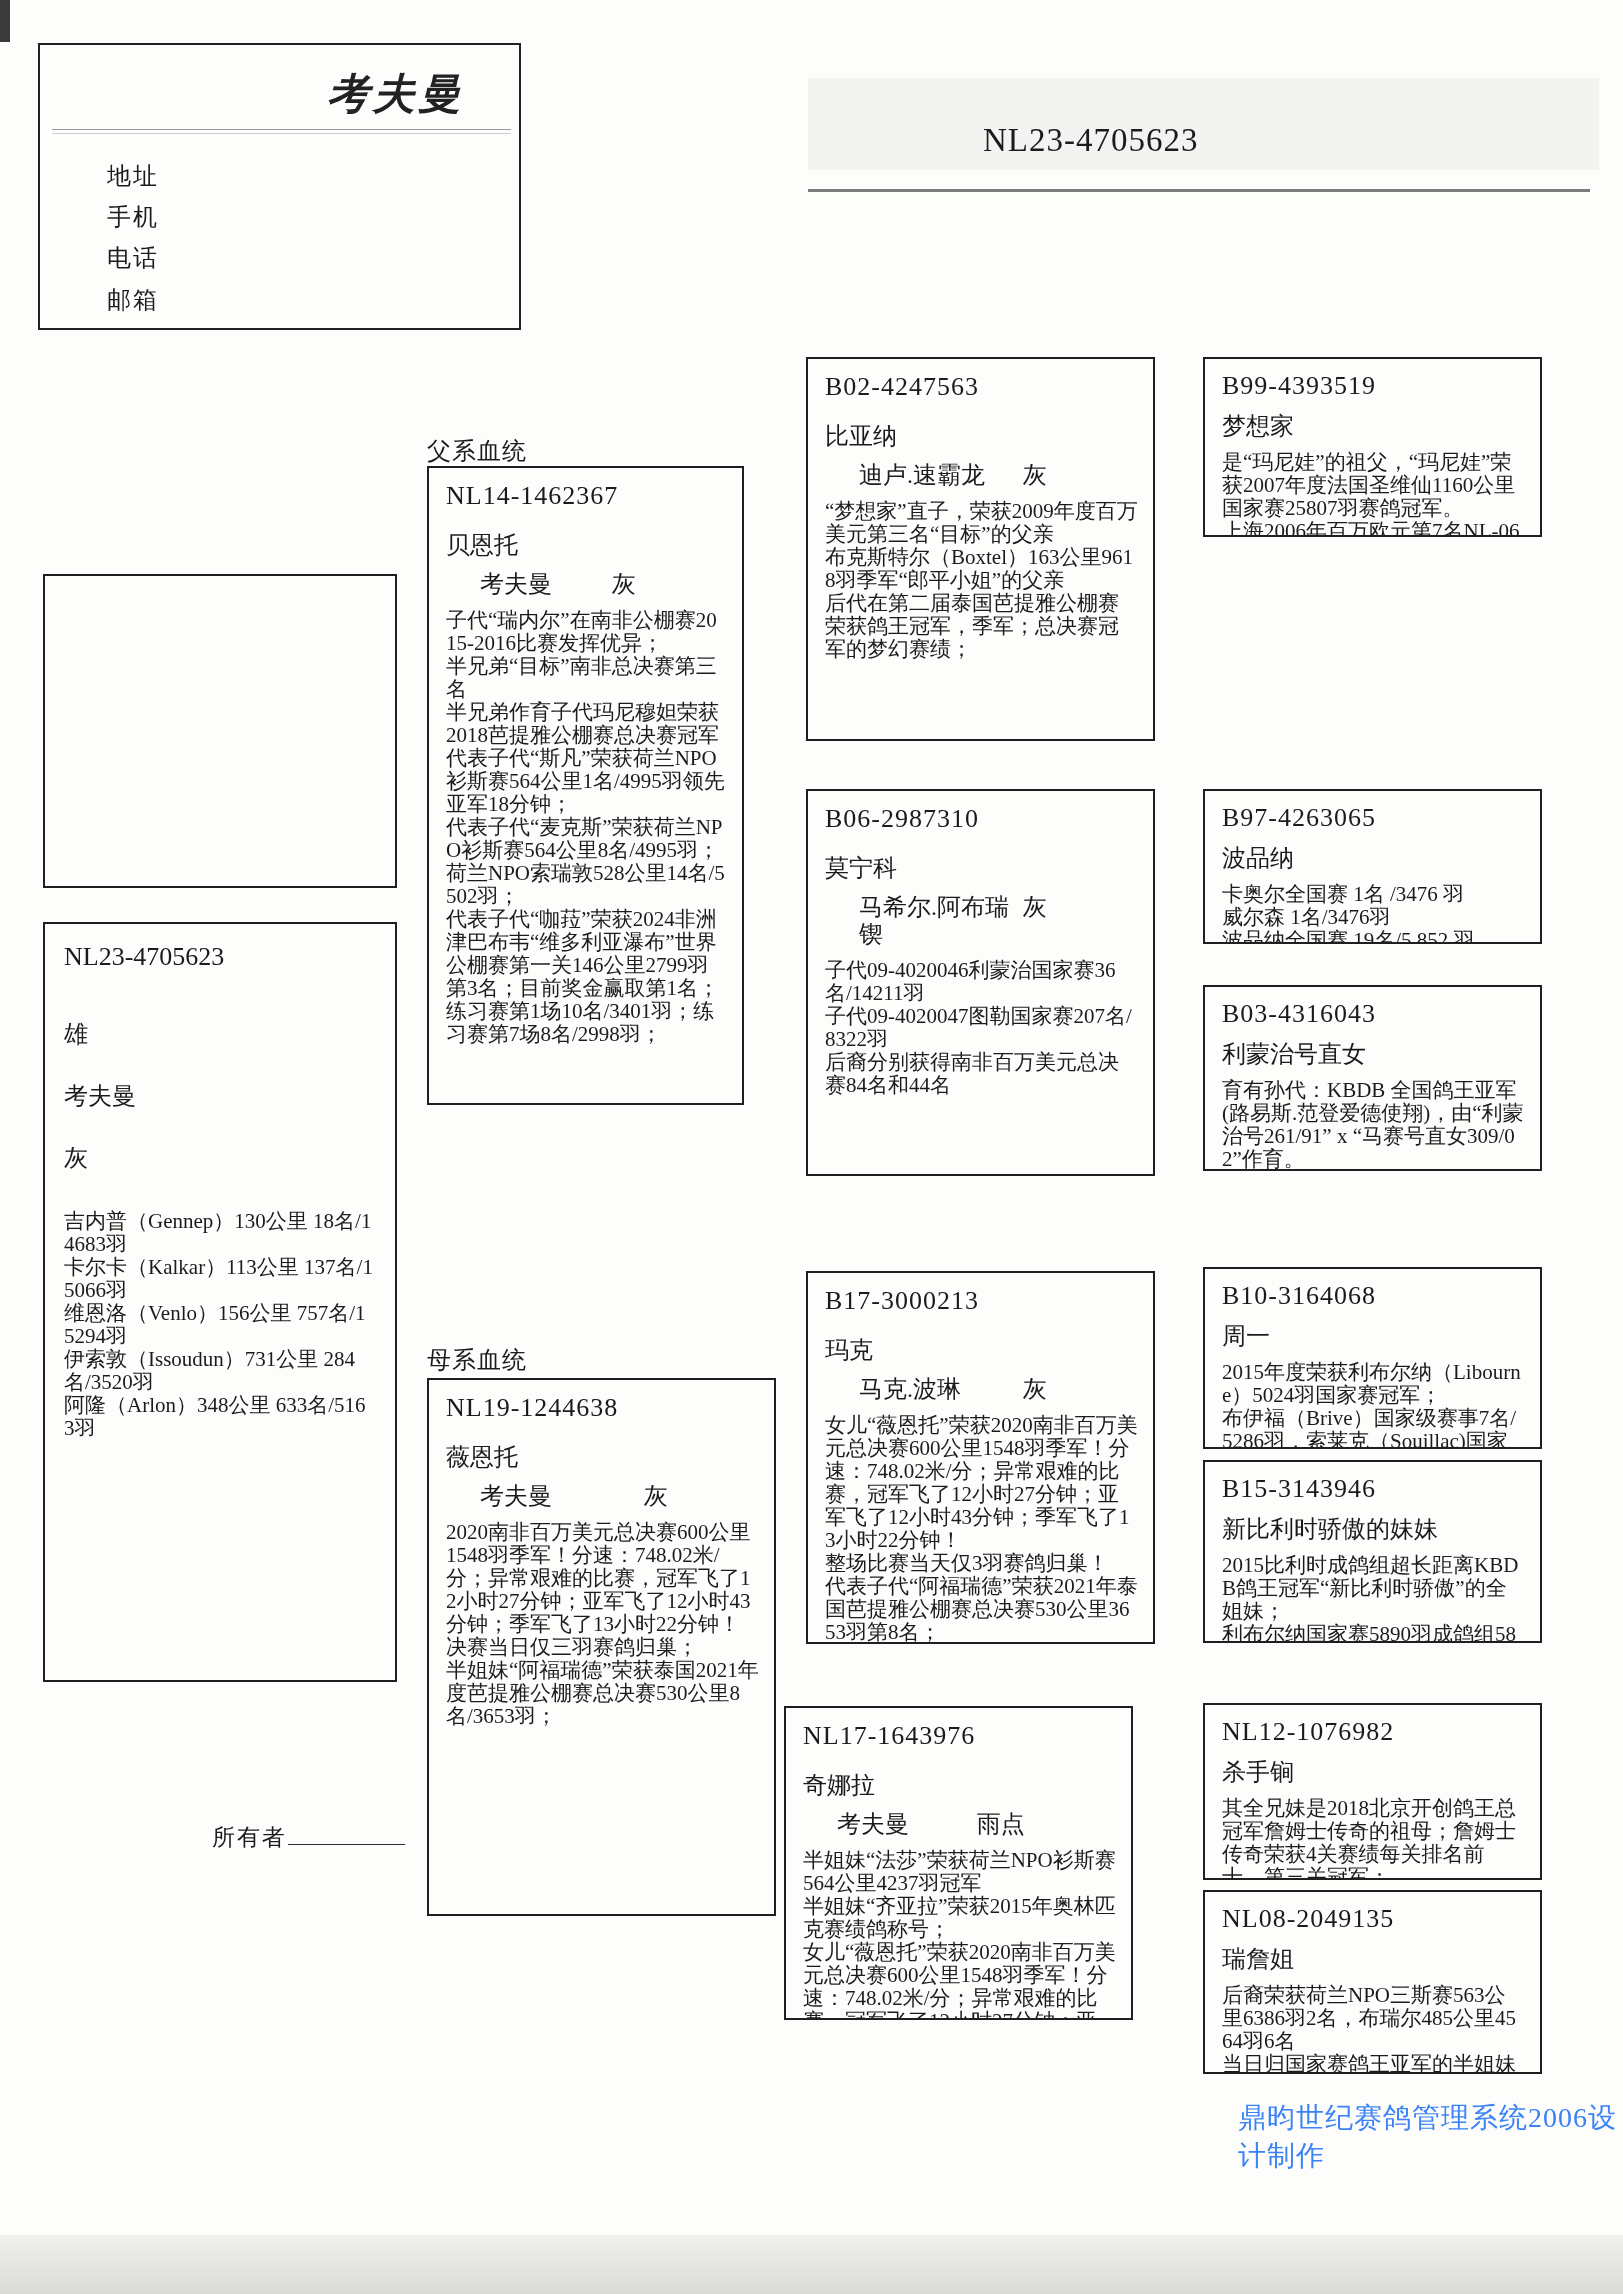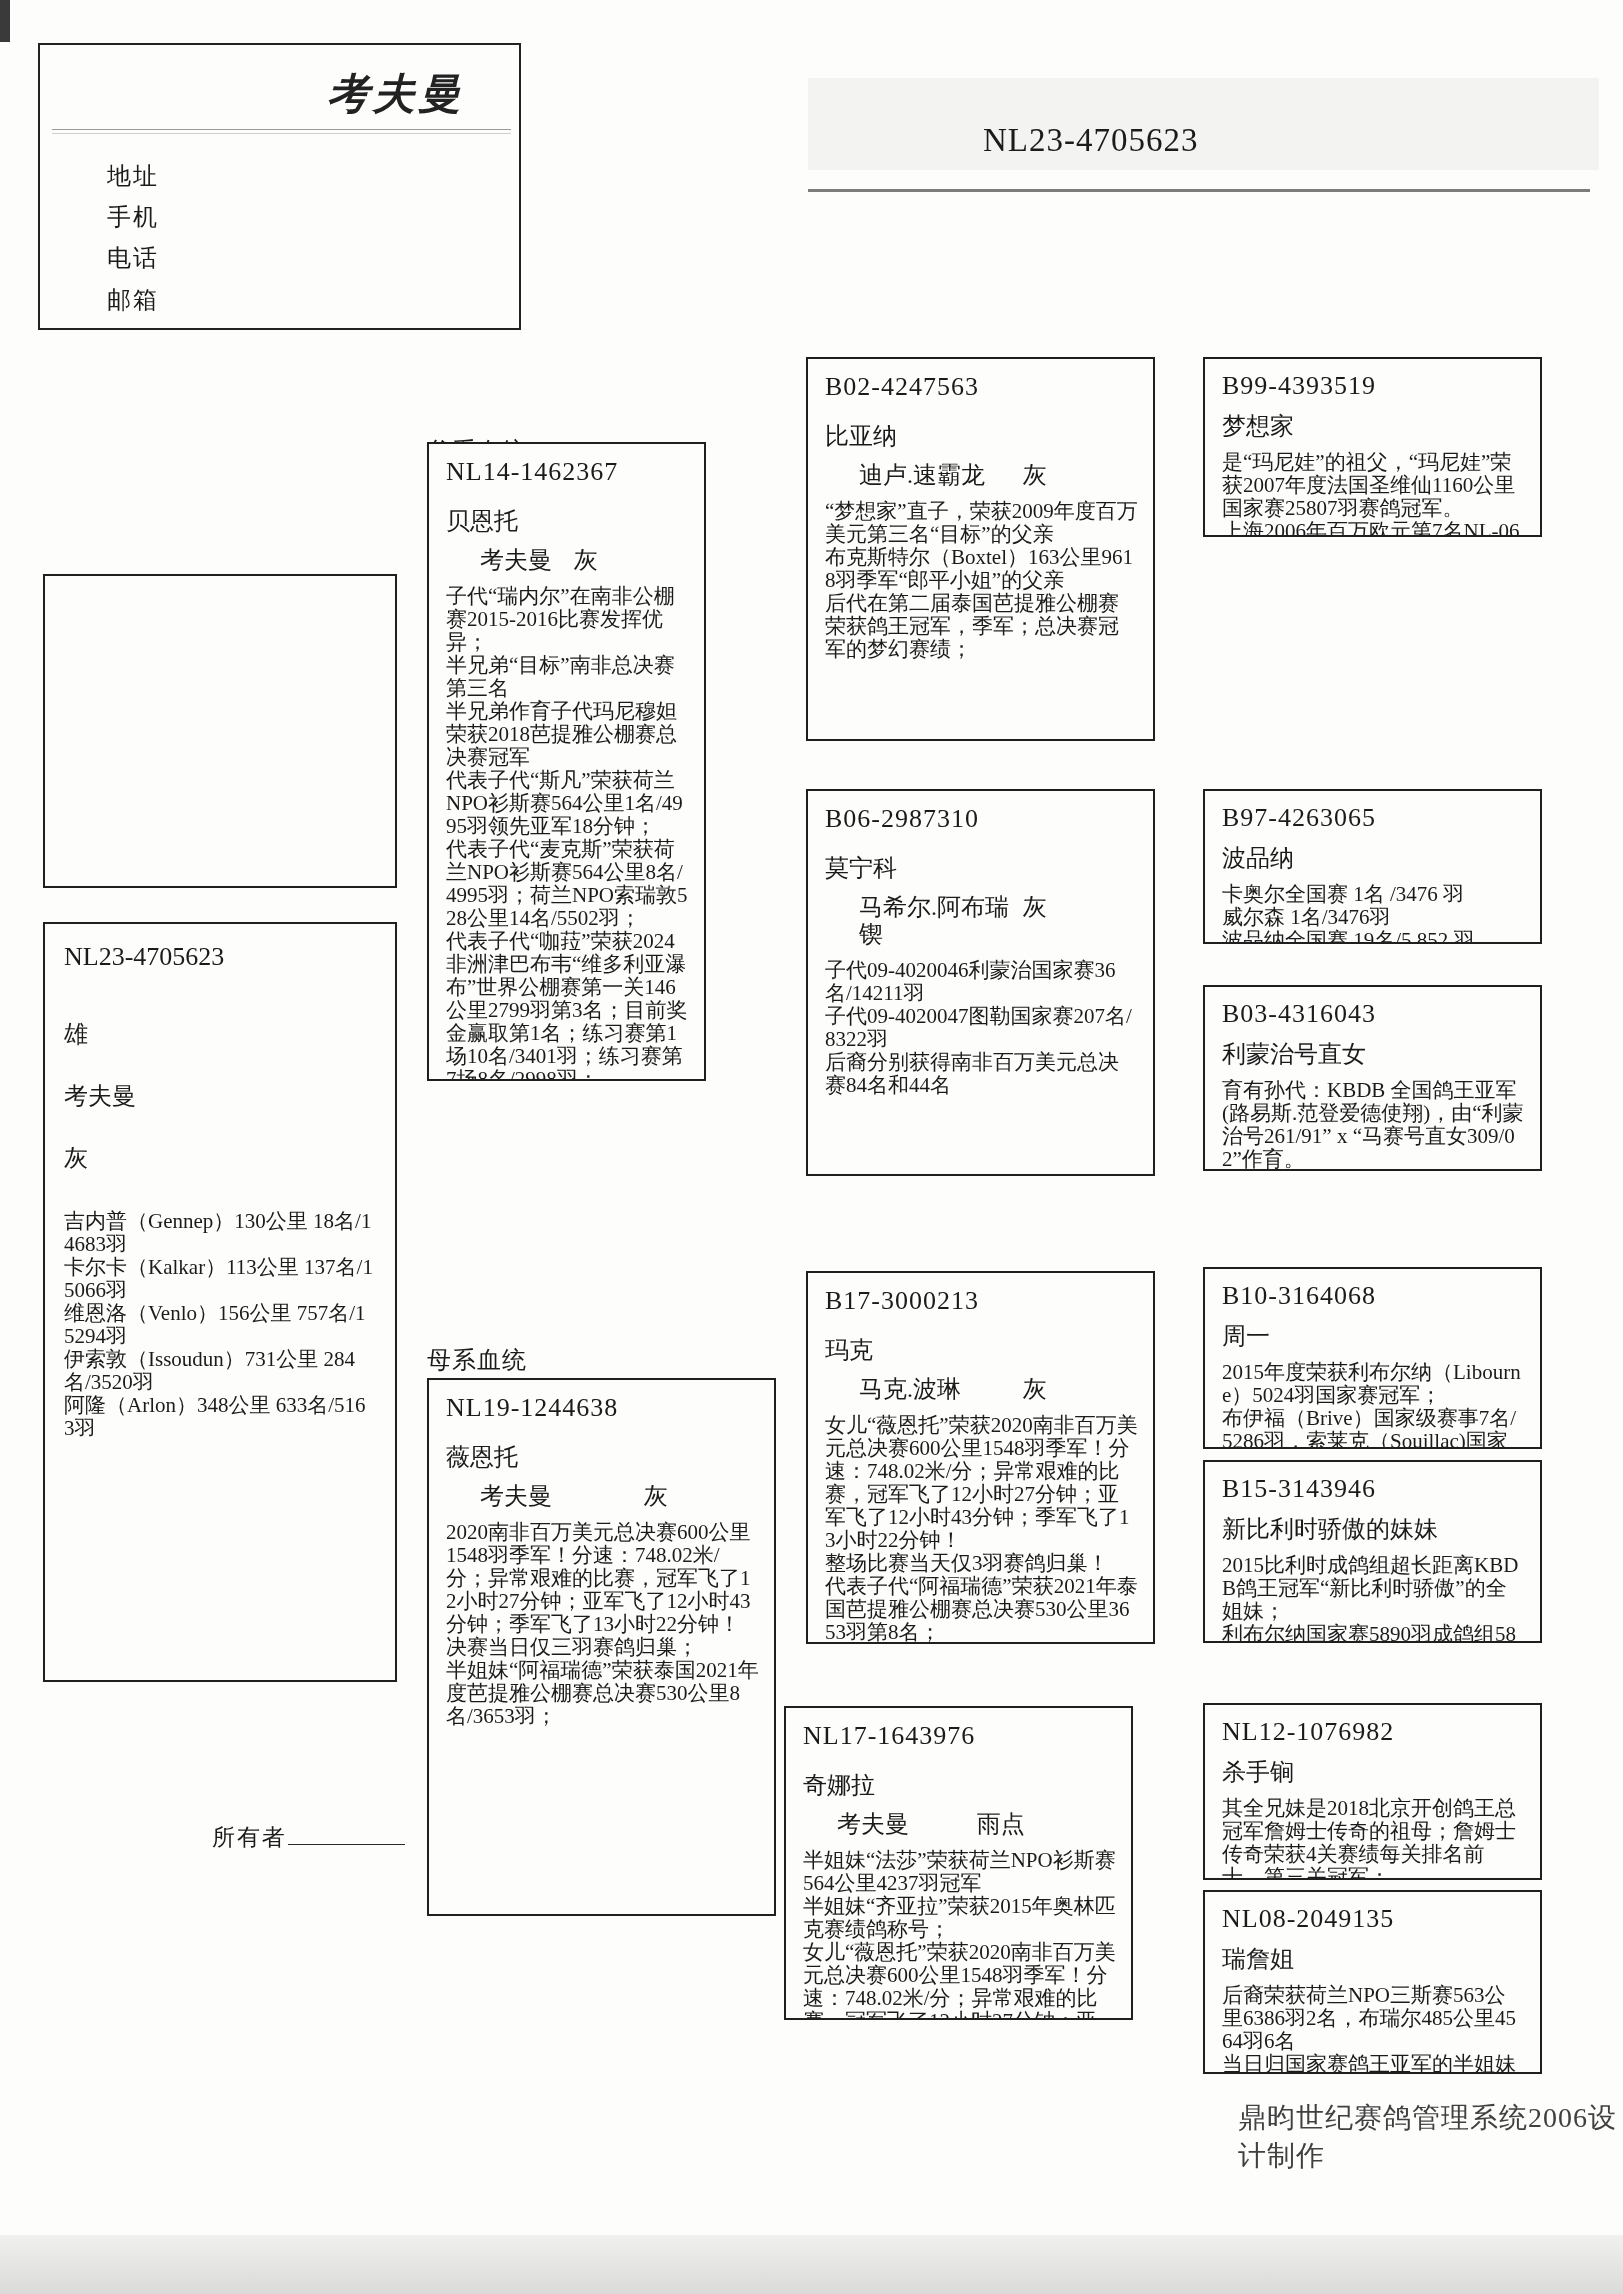--- a/index.html
+++ b/index.html
@@ -41,21 +41,21 @@
   .subject-box{left:43px;top:922px;width:354px;height:760px;border:2.9px solid #1f1f1f;box-sizing:border-box;padding:17px 19px;overflow:hidden;}
   .subject-box .ring{font-size:26px;line-height:31px;}
   .subject-box .sex{font-size:24px;margin-top:48px;line-height:29px;}
   .subject-box .strain{font-size:24px;margin-top:32.5px;line-height:29px;}
   .subject-box .color{font-size:24px;margin-top:34px;line-height:27px;}
   .subject-box .results{margin-top:38px;font-size:21px;line-height:23px;word-break:break-all;}
   .photo-box{left:43px;top:574px;width:354px;height:314px;border:2.9px solid #1f1f1f;box-sizing:border-box;background:#fdfdfc;}
   .branch-label{font-size:24px;letter-spacing:1px;}
   .owner{left:212px;top:1822px;font-size:23px;letter-spacing:1.9px;}
   .owner-line{display:inline-block;width:117px;border-bottom:1.9px solid #2a2a2a;height:19px;margin-left:1px;}
-  .footer{left:1238px;top:2099px;font-size:28px;letter-spacing:1px;color:#404040;}
+  .footer{left:1238px;top:2099px;font-size:28px;letter-spacing:1px;color:#3b82f6;}
   .corner-mark{left:0;top:0;width:9.6px;height:42px;background:#3a3a3a;}
   .scan-bottom{left:0;top:2235px;width:1623px;height:59px;background:linear-gradient(#f0f0ef,#dadad8);}
 </style>
 </head>
 <body>
 
 <div class="page">
 
   <div class="abs corner-mark"></div>
   <div class="abs scan-shade"></div>
@@ -82,21 +82,21 @@
     <div class="results">
       <div>吉内普（Gennep）130公里 18名/14683羽</div>
       <div>卡尔卡（Kalkar）113公里 137名/15066羽</div>
       <div>维恩洛（Venlo）156公里 757名/15294羽</div>
       <div>伊索敦（Issoudun）731公里 284名/3520羽</div>
       <div>阿隆（Arlon）348公里 633名/5163羽</div>
     </div>
   </div>
 
   <div class="abs branch-label" style="left:427px;top:435px;">父系血统</div>
-  <div class="pbox" style="left:427px;top:442px;width:279px;height:639px;">
+  <div class="pbox" style="left:427px;top:466px;width:317px;height:639px;">
     <div class="ring">NL14-1462367</div>
     <div class="name">贝恩托</div>
     <div class="sc-row">
       <span class="strain">考夫曼</span>
       <span class="color">灰</span>
     </div>
     <div class="notes">子代“瑞内尔”在南非公棚赛2015-2016比赛发挥优异；
 半兄弟“目标”南非总决赛第三名
 半兄弟作育子代玛尼穆妲荣获2018芭提雅公棚赛总决赛冠军
 代表子代“斯凡”荣获荷兰NPO衫斯赛564公里1名/4995羽领先亚军18分钟；

